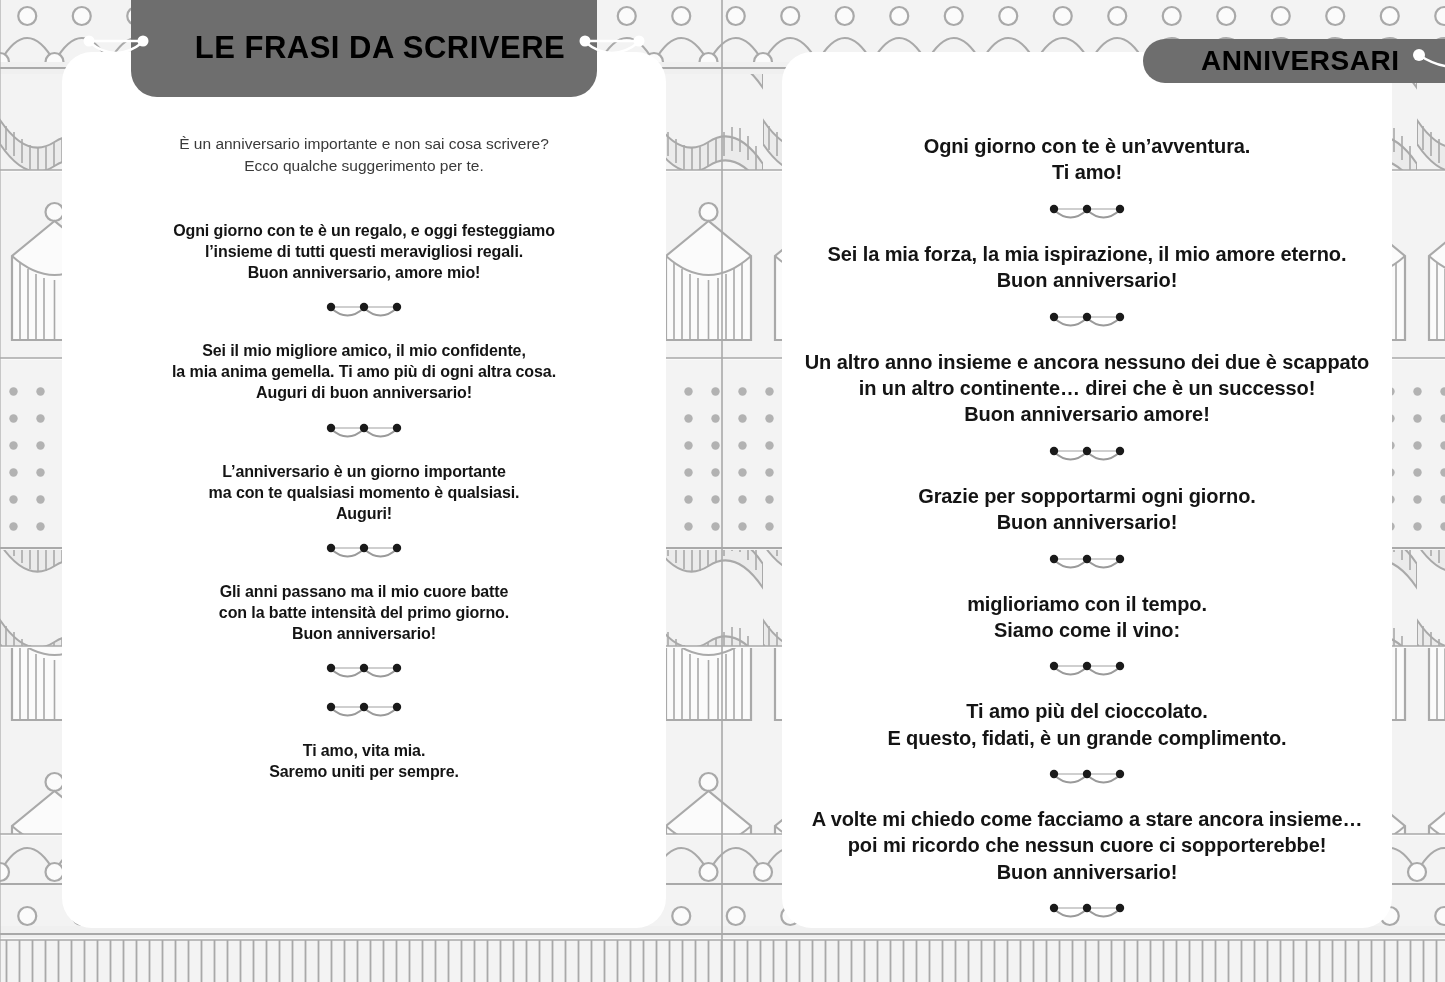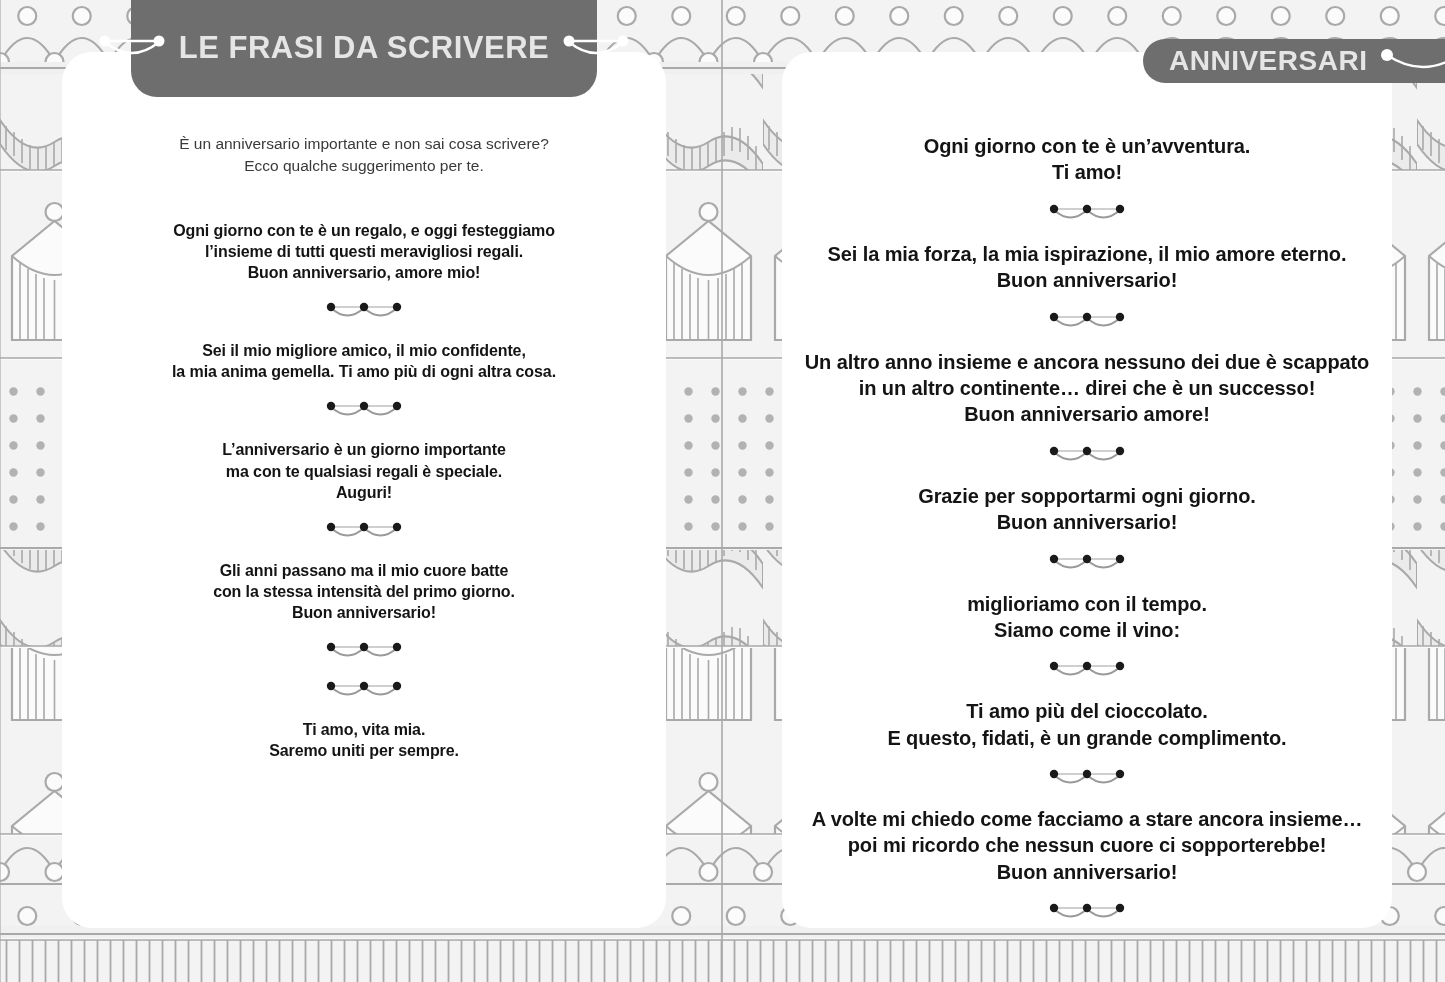--- a/index.html
+++ b/index.html
@@ -73,24 +73,25 @@
     top: 39px;
     width: 340px;
     height: 44px;
     border-top-left-radius: 22px;
     border-bottom-left-radius: 22px;
     justify-content: flex-start;
     padding-left: 26px;
     gap: 12px;
   }
   .tab-title {
-    color: #e5e5e5;
+    color: #000000;
     font-weight: bold;
     letter-spacing: 0.5px;
     white-space: nowrap;
+    margin-left: 32px;
   }
   #tab-left .tab-title { font-size: 31px; }
   #tab-right .tab-title { font-size: 28px; }
 
   .tab-swag { display: block; flex: none; }
 
   
   .content {
     position: absolute;
     left: 0;
@@ -290,51 +291,52 @@
         <path d="M39 7 Q55.5 22 72 7" stroke="#9a9a9a" stroke-width="1.8" fill="none"></path>
         <circle cx="6" cy="6" r="4.2" fill="#1a1a1a"></circle>
         <circle cx="39" cy="6" r="4.2" fill="#1a1a1a"></circle>
         <circle cx="72" cy="6" r="4.2" fill="#1a1a1a"></circle>
       </svg>
     </div>
 
     <div class="quote">
       <div>Sei il mio migliore amico, il mio confidente,</div>
       <div>la mia anima gemella. Ti amo più di ogni altra cosa.</div>
+      <div>Auguri di buon anniversario!</div>
     </div>
     <div class="divider">
       <svg width="78" height="20" viewBox="0 0 78 20">
         <path d="M6 6 L39 6 M39 6 L72 6" stroke="#cfcfcf" stroke-width="2" fill="none"></path>
         <path d="M6 7 Q22.5 22 39 7" stroke="#9a9a9a" stroke-width="1.8" fill="none"></path>
         <path d="M39 7 Q55.5 22 72 7" stroke="#9a9a9a" stroke-width="1.8" fill="none"></path>
         <circle cx="6" cy="6" r="4.2" fill="#1a1a1a"></circle>
         <circle cx="39" cy="6" r="4.2" fill="#1a1a1a"></circle>
         <circle cx="72" cy="6" r="4.2" fill="#1a1a1a"></circle>
       </svg>
     </div>
 
     <div class="quote">
       <div>L’anniversario è un giorno importante</div>
-      <div>ma con te qualsiasi regali è speciale.</div>
+      <div>ma con te qualsiasi momento è qualsiasi.</div>
       <div>Auguri!</div>
     </div>
     <div class="divider">
       <svg width="78" height="20" viewBox="0 0 78 20">
         <path d="M6 6 L39 6 M39 6 L72 6" stroke="#cfcfcf" stroke-width="2" fill="none"></path>
         <path d="M6 7 Q22.5 22 39 7" stroke="#9a9a9a" stroke-width="1.8" fill="none"></path>
         <path d="M39 7 Q55.5 22 72 7" stroke="#9a9a9a" stroke-width="1.8" fill="none"></path>
         <circle cx="6" cy="6" r="4.2" fill="#1a1a1a"></circle>
         <circle cx="39" cy="6" r="4.2" fill="#1a1a1a"></circle>
         <circle cx="72" cy="6" r="4.2" fill="#1a1a1a"></circle>
       </svg>
     </div>
 
     <div class="quote">
       <div>Gli anni passano ma il mio cuore batte</div>
-      <div>con la stessa intensità del primo giorno.</div>
+      <div>con la batte intensità del primo giorno.</div>
       <div>Buon anniversario!</div>
     </div>
     <div class="divider">
       <svg width="78" height="20" viewBox="0 0 78 20">
         <path d="M6 6 L39 6 M39 6 L72 6" stroke="#cfcfcf" stroke-width="2" fill="none"></path>
         <path d="M6 7 Q22.5 22 39 7" stroke="#9a9a9a" stroke-width="1.8" fill="none"></path>
         <path d="M39 7 Q55.5 22 72 7" stroke="#9a9a9a" stroke-width="1.8" fill="none"></path>
         <circle cx="6" cy="6" r="4.2" fill="#1a1a1a"></circle>
         <circle cx="39" cy="6" r="4.2" fill="#1a1a1a"></circle>
         <circle cx="72" cy="6" r="4.2" fill="#1a1a1a"></circle>

